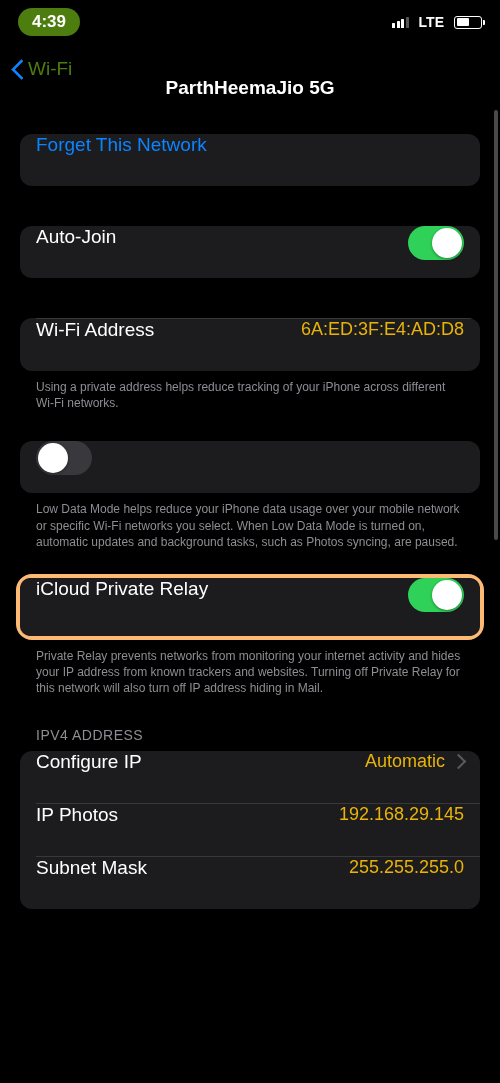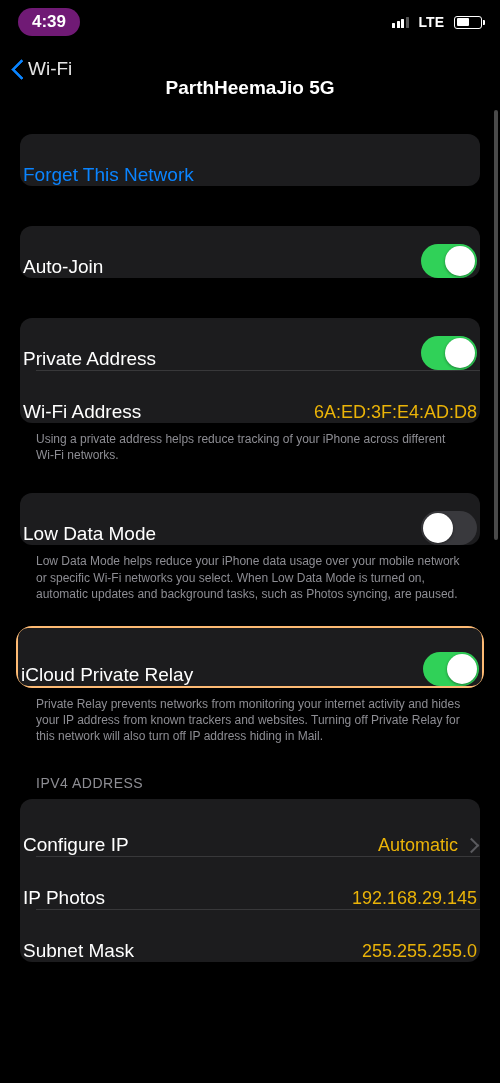--- a/index.html
+++ b/index.html
@@ -23,21 +23,21 @@
   }
   
   .status-bar {
     height: 44px;
     display: flex;
     justify-content: space-between;
     align-items: center;
     padding: 0 18px 0 18px;
   }
   .time-pill {
-    background: #701a75;
+    background: #4d7c0f;
     border-radius: 16px;
     padding: 4px 14px;
     font-size: 17px;
     font-weight: 600;
     color: #fff;
   }
   .status-right {
     display: flex;
     align-items: center;
     gap: 10px;
@@ -81,21 +81,21 @@
   .nav {
     height: 50px;
     display: flex;
     align-items: center;
     position: relative;
     padding: 0 10px;
   }
   .back {
     display: flex;
     align-items: flex-start;
-    color: #e5e5e5;
+    color: #4d7c0f;
     font-size: 19px;
     gap: 4px;
   }
   .chevron-left {
     width: 14px; height: 22px;
     display:inline-block;
     position: relative;
   }
   .chevron-left::before{
     content:"";
@@ -119,24 +119,24 @@
   
   .content { padding: 0 20px; }
   .group {
     background: #1c1c1e;
     border-radius: 12px;
     overflow: hidden;
   }
   .group + .footer, .footer + .group { }
   .row {
     display: flex;
-    align-items: flex-end;
+    align-items: flex-start;
     justify-content: space-between;
     min-height: 52px;
-    padding: 0 3px;
+    padding: 0 16px;
     font-size: 19px;
   }
   .row.link { color: #0a84ff; }
   .row .label { color:#fff; }
   .row .value { color:#eab308; font-size: 18px; }
   .separator {
     height: 1px;
     background: #38383a;
     margin-left: 16px;
   }
@@ -169,41 +169,41 @@
     border-radius:50%;
     top:2px;
     box-shadow:0 1px 3px rgba(0,0,0,.4);
   }
   .toggle.on { background:#30d158; }
   .toggle.on .knob { right:2px; }
   .toggle.off { background:#39393d; }
   .toggle.off .knob { left:2px; }
   
   .highlight {
-    border: 2px solid #fdba74;
+    border: 4px solid #fdba74;
     border-radius: 16px;
     margin: 0 -4px;
     padding: 0;
   }
   .highlight .group { border-radius: 10px; }
   .chevron-right {
     width: 9px; height: 16px;
     position: relative;
     margin-left: 10px;
   }
   .chevron-right::before{
     content:"";
     position:absolute;
     width:9px; height:9px;
     border-top:2.5px solid #5a5a5e;
     border-right:2.5px solid #5a5a5e;
     transform: rotate(45deg);
     left:-2px; top:3px;
   }
-  .row .right-wrap { display:flex; align-items:center;margin-top:36px; }
+  .row .right-wrap { display:flex; align-items:center; }
 </style>
 </head>
 <body>
 
 <div class="status-bar">
   <div class="time-pill">4:39</div>
   <div class="status-right">
     <div class="signal-bars">
         <span></span>
         <span></span>
@@ -242,39 +242,32 @@
       <span class="label">Auto-Join</span>
       <div class="toggle on">
           <div class="knob"></div>
         </div>
     </div>
   </div>
 
   <div class="spacer-lg"></div>
 
   <div class="group">
-    <div class="row">
-      <span class="label">Private Address</span>
-      <div class="toggle on">
-          <div class="knob"></div>
-        </div>
-    </div>
     <div class="separator"></div>
     <div class="row">
       <span class="label">Wi-Fi Address</span>
       <span class="value">6A:ED:3F:E4:AD:D8</span>
     </div>
   </div>
   <div class="footer">Using a private address helps reduce tracking of your iPhone across different Wi-Fi networks.</div>
 
   <div class="spacer-md"></div>
 
   <div class="group">
     <div class="row">
-      <span class="label">Low Data Mode</span>
       <div class="toggle off">
           <div class="knob"></div>
         </div>
     </div>
   </div>
   <div class="footer">Low Data Mode helps reduce your iPhone data usage over your mobile network or specific Wi-Fi networks you select. When Low Data Mode is turned on, automatic updates and background tasks, such as Photos syncing, are paused.</div>
 
   <div class="spacer-sm"></div>
 
   <div class="highlight">

